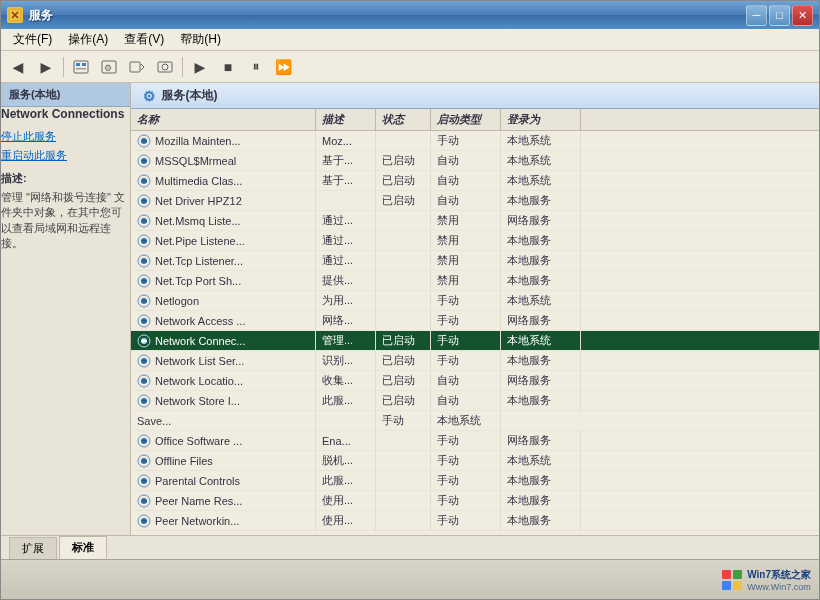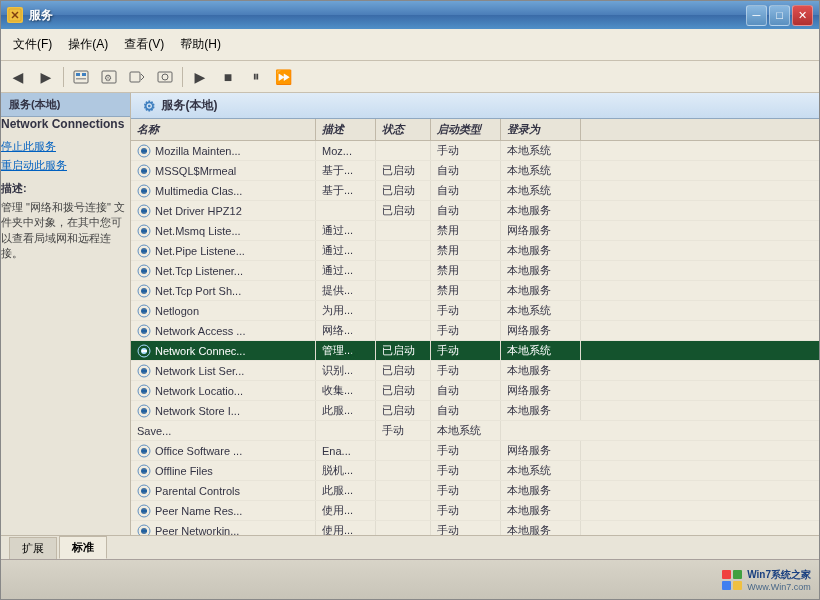--- a/index.html
+++ b/index.html
@@ -69,21 +69,21 @@
       align-items: center;
       justify-content: center;
       cursor: pointer;
     }
     .title-btn.close {
       background: linear-gradient(to bottom, #e05050, #b03030);
     }
 
     
     .menu-bar {
-      height: 32px;
+      height: 22px;
       background: #f0ece0;
       display: flex;
       align-items: center;
       padding: 0 4px;
       border-bottom: 1px solid #c8c0b0;
       flex-shrink: 0;
     }
     .menu-item {
       padding: 2px 8px;
       cursor: pointer;

